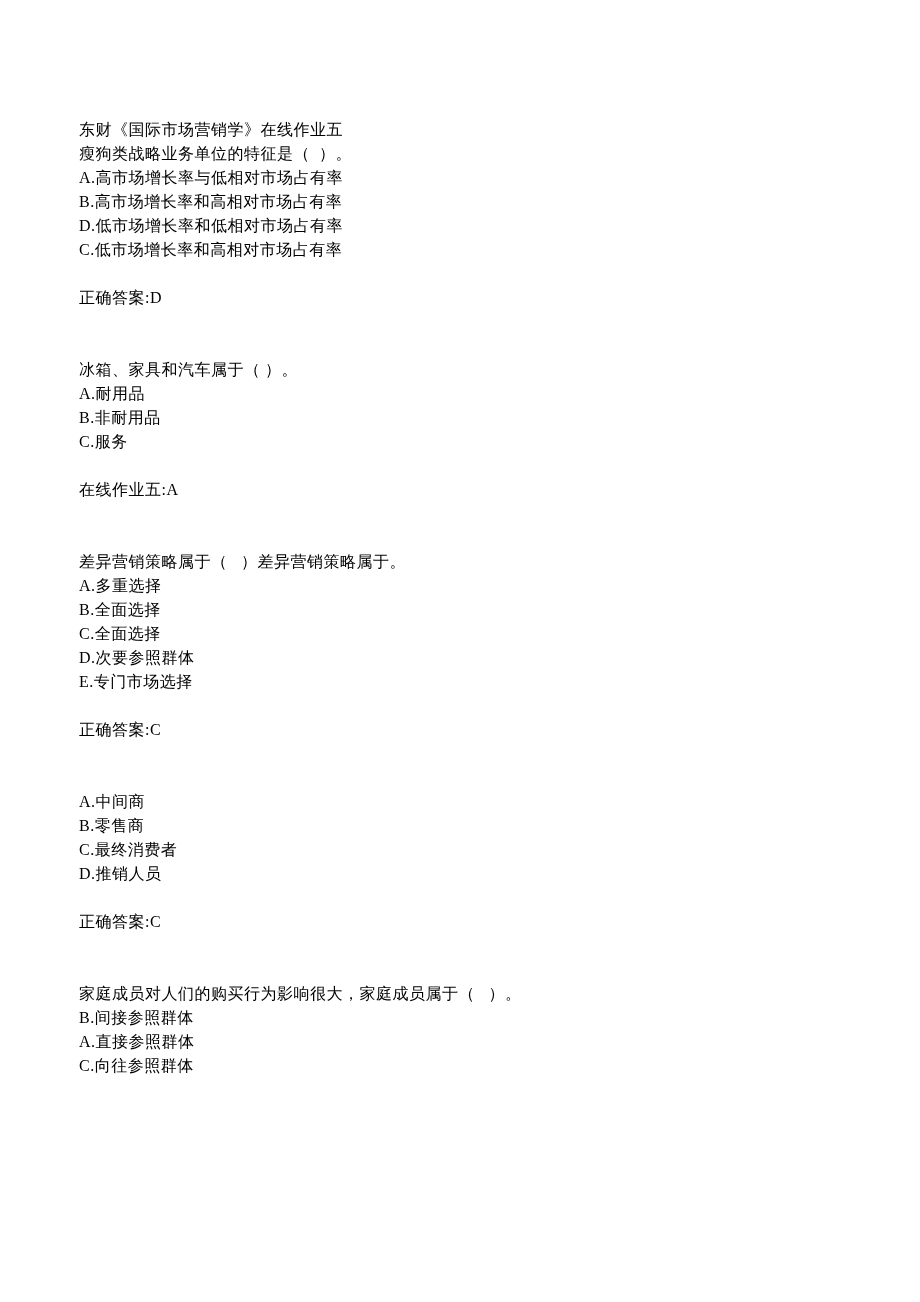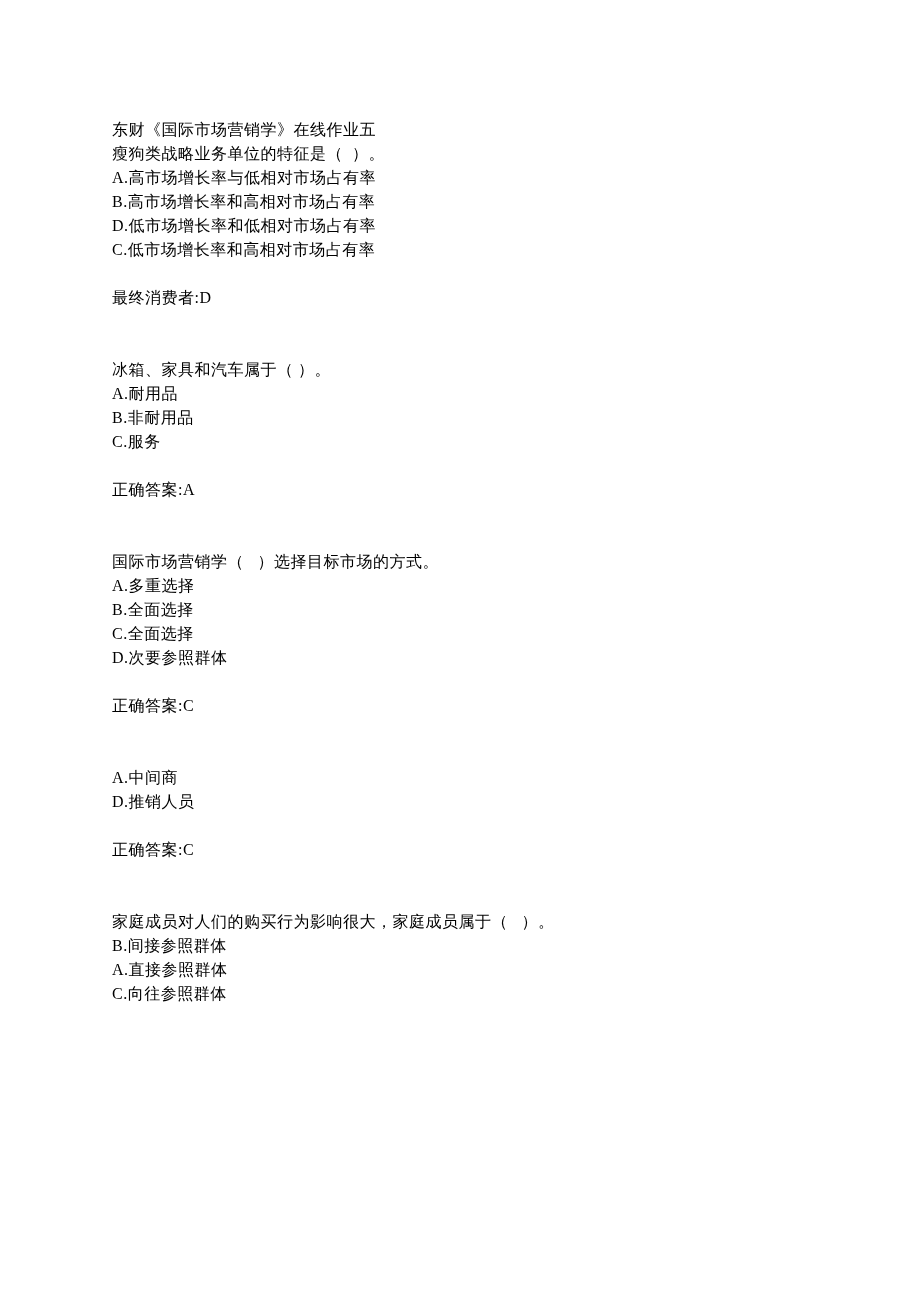--- a/index.html
+++ b/index.html
@@ -4,21 +4,21 @@
   <style>
     body {
       margin: 0;
       padding: 0;
       background: #ffffff;
       font-family: "SimSun", "宋体", serif;
       width: 920px;
       height: 1302px;
     }
     .page {
-      padding: 118px 120px 0 112px;
+      padding: 118px 120px 0 79px;
     }
     .line {
       font-size: 16px;
       line-height: 24px;
       color: #000000;
       white-space: pre;
       letter-spacing: 0.5px;
     }
     .block {
       margin-bottom: 48px;
@@ -29,44 +29,47 @@
 
 <div class="page">
   <div class="block">
     <div class="line">东财《国际市场营销学》在线作业五</div>
     <div class="line">瘦狗类战略业务单位的特征是（  ）。</div>
     <div class="line">A.高市场增长率与低相对市场占有率</div>
     <div class="line">B.高市场增长率和高相对市场占有率</div>
     <div class="line">D.低市场增长率和低相对市场占有率</div>
     <div class="line">C.低市场增长率和高相对市场占有率</div>
     <div class="line"> </div>
-    <div class="line">最终消费者:D</div>
+    <div class="line">正确答案:D</div>
   </div>
 
   <div class="block">
     <div class="line">冰箱、家具和汽车属于（ ）。</div>
     <div class="line">A.耐用品</div>
     <div class="line">B.非耐用品</div>
     <div class="line">C.服务</div>
     <div class="line"> </div>
-    <div class="line">正确答案:A</div>
+    <div class="line">在线作业五:A</div>
   </div>
 
   <div class="block">
-    <div class="line">国际市场营销学（   ）选择目标市场的方式。</div>
+    <div class="line">差异营销策略属于（   ）差异营销策略属于。</div>
     <div class="line">A.多重选择</div>
     <div class="line">B.全面选择</div>
     <div class="line">C.全面选择</div>
     <div class="line">D.次要参照群体</div>
+    <div class="line">E.专门市场选择</div>
     <div class="line"> </div>
     <div class="line">正确答案:C</div>
   </div>
 
   <div class="block">
     <div class="line">A.中间商</div>
+    <div class="line">B.零售商</div>
+    <div class="line">C.最终消费者</div>
     <div class="line">D.推销人员</div>
     <div class="line"> </div>
     <div class="line">正确答案:C</div>
   </div>
 
   <div class="block">
     <div class="line">家庭成员对人们的购买行为影响很大，家庭成员属于（   ）。</div>
     <div class="line">B.间接参照群体</div>
     <div class="line">A.直接参照群体</div>
     <div class="line">C.向往参照群体</div>

